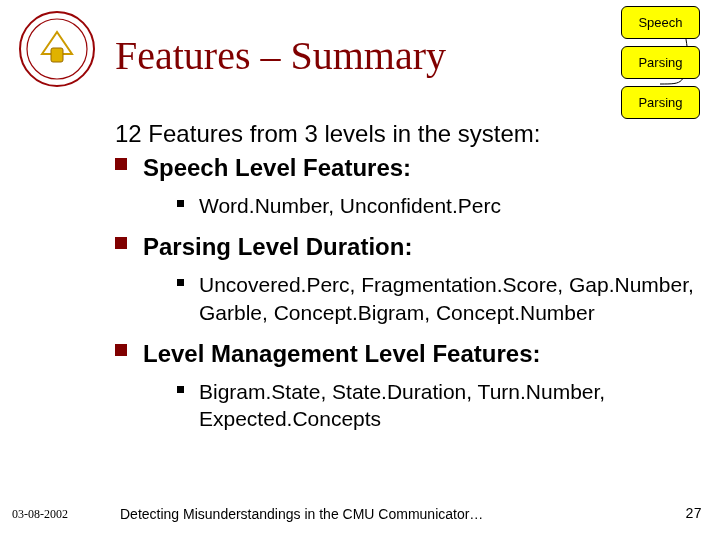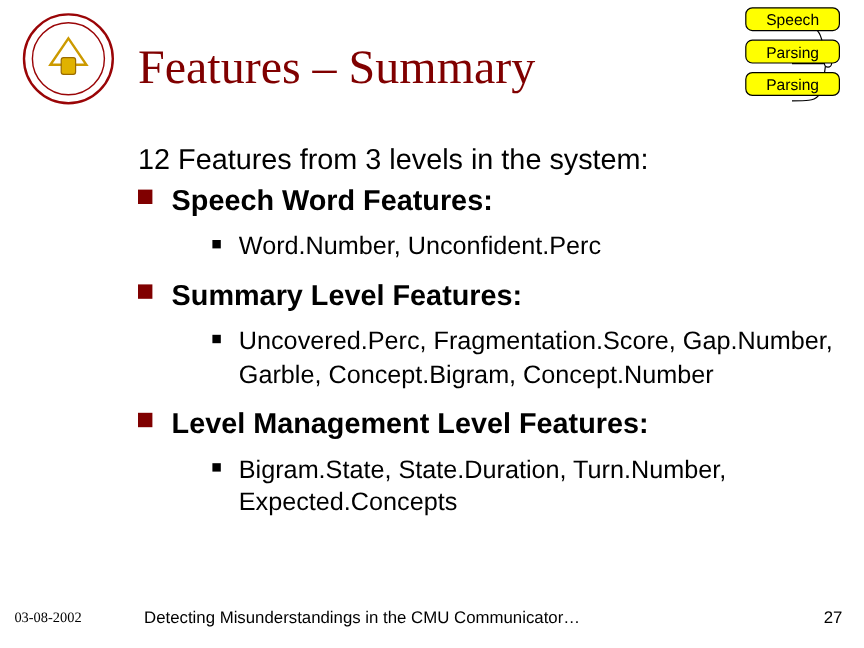--- a/index.html
+++ b/index.html
@@ -1,37 +1,37 @@
 <!DOCTYPE html>
 <html><head>
 <meta charset="utf-8">
 <style>
   * { box-sizing: border-box; margin: 0; padding: 0; }
   html, body { width: 720px; height: 540px; font-family: Arial, Helvetica, sans-serif; background: #fff; color: #000; }
   .slide { position: relative; width: 720px; height: 540px; padding: 0; }
   .logo { position: absolute; top: 10px; left: 18px; }
   .title { position: absolute; top: 32px; left: 115px; font-family: "Times New Roman", serif; font-size: 40px; color: #800000; font-weight: 400; }
   .tagboxes { position: absolute; top: 6px; right: 20px; width: 118px; }
-  .tagbox { position: relative; height: 20px; border: 1.5px solid #000; border-radius: 6px; background: #ffff00; margin-bottom: 7px; display: flex; align-items: center; justify-content: center; font-size: 13px; font-family: Arial, sans-serif; }
+  .tagbox { position: relative; height: 33px; border: 1.5px solid #000; border-radius: 6px; background: #ffff00; margin-bottom: 7px; display: flex; align-items: center; justify-content: center; font-size: 13px; font-family: Arial, sans-serif; }
   .tagbox.speech { width: 79px; margin-left: auto; margin-right: 0; }
   .tagbox.parsing { width: 79px; margin-left: auto; margin-right: 0; text-align: right; }
   .tagbox.dialog  { width: 79px; margin-left: auto; margin-right: 0; }
   .connector { position: absolute; top: 4px; right: 2px; }
   .body { position: absolute; top: 120px; left: 115px; width: 580px; }
   .intro { font-size: 24px; font-family: Arial, sans-serif; margin-bottom: 2px; }
   .lvl1 { list-style: none; padding-left: 0; }
   .lvl1 > li { position: relative; padding-left: 28px; margin-top: 6px; }
   .lvl1 > li > .bullet1 { position: absolute; left: 0; top: 4px; width: 12px; height: 12px; background: #800000; }
   .lvl1-label { font-size: 24px; font-weight: bold; }
   .lvl2 { list-style: none; padding-left: 34px; margin-top: 10px; margin-bottom: 14px; }
   .lvl2 > li { position: relative; padding-left: 22px; font-size: 21px; line-height: 1.3; }
   .lvl2 > li > .bullet2 { position: absolute; left: 0; top: 8px; width: 7px; height: 7px; background: #000; }
   .footer-date { position: absolute; bottom: 18px; left: 12px; font-size: 12px; font-family: Liberation Serif, serif; }
   .footer-title { position: absolute; bottom: 18px; left: 120px; font-size: 14px; font-family: Arial, sans-serif; }
-  .footer-page { position: absolute; bottom: 18px; right: 18px; font-size: 14px; font-family: Liberation Sans, sans-serif; }
+  .footer-page { position: absolute; bottom: 18px; right: 18px; font-size: 14px; font-family: Liberation Mono, monospace; }
 </style>
 </head>
 <body>
 
 <div class="slide">
 
   <svg class="logo" width="78" height="78">
     <circle cx="39" cy="39" r="37" fill="#fff" stroke="#9a0507" stroke-width="2"></circle>
     <circle cx="39" cy="39" r="30" fill="none" stroke="#9a0507" stroke-width="1.2"></circle>
     <path d="M24 44 L39 22 L54 44 Z" fill="none" stroke="#cc9a00" stroke-width="2"></path>
@@ -51,31 +51,31 @@
     <div class="tagbox speech">Speech</div>
     <div class="tagbox parsing">Parsing</div>
     <div class="tagbox dialog">Parsing</div>
   </div>
 
   <div class="body">
     <div class="intro">12 Features from 3 levels in the system:</div>
     <ul class="lvl1">
       <li>
         <span class="bullet1"></span>
-        <span class="lvl1-label">Speech Word Features:</span>
+        <span class="lvl1-label">Speech Level Features:</span>
         <ul class="lvl2">
           <li>
             <span class="bullet2"></span>
             <span>Word.Number, Unconfident.Perc</span>
           </li>
         </ul>
       </li>
       <li>
         <span class="bullet1"></span>
-        <span class="lvl1-label">Summary Level Features:</span>
+        <span class="lvl1-label">Parsing Level Duration:</span>
         <ul class="lvl2">
           <li>
             <span class="bullet2"></span>
             <span>Uncovered.Perc, Fragmentation.Score, Gap.Number, Garble, Concept.Bigram, Concept.Number</span>
           </li>
         </ul>
       </li>
       <li>
         <span class="bullet1"></span>
         <span class="lvl1-label">Level Management Level Features:</span>

